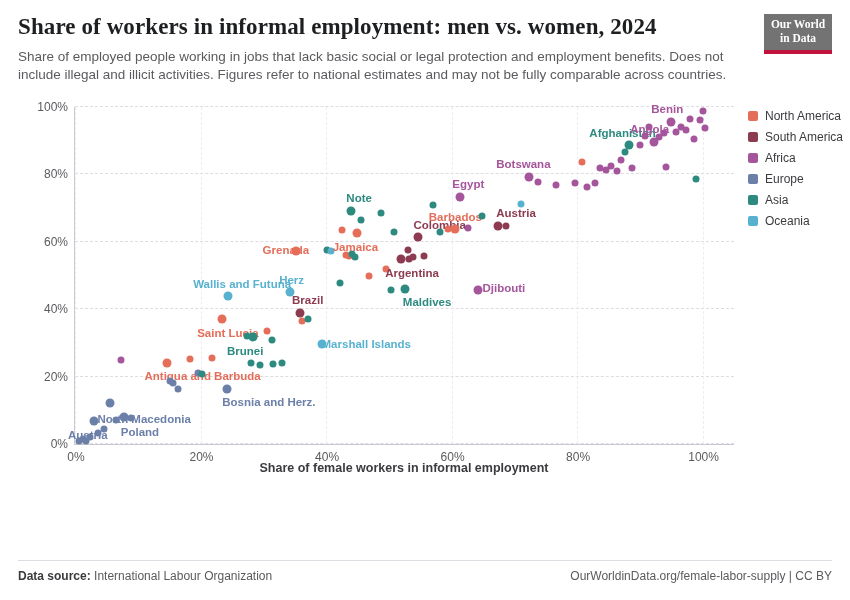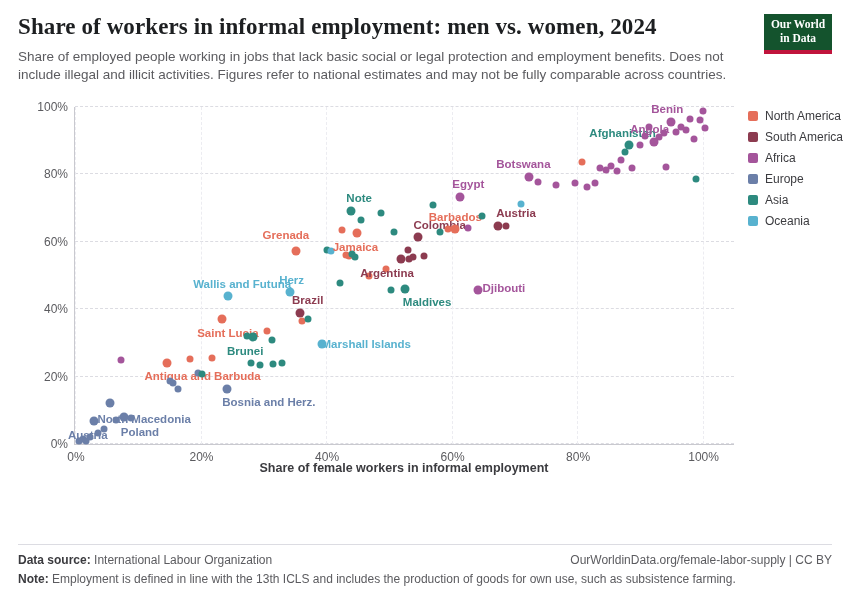--- a/index.html
+++ b/index.html
@@ -41,21 +41,21 @@
     line-height: 1.38;
     max-width: 730px;
     margin: 0;
   }
   .owid-logo {
     position: absolute;
     right: 0;
     top: 0;
     width: 68px;
     height: 40px;
-    background: #14532d;
+    background: #737373;
     color: #ffffff;
     font-family: "Liberation Serif", serif;
     font-size: 11.5px;
     font-weight: bold;
     line-height: 1.18;
     text-align: center;
     padding-top: 4px;
     box-sizing: border-box;
     border-bottom: 4px solid #c0143c;
   }
@@ -292,21 +292,21 @@
           <div class="dot big" style="left: 178.244px; bottom: 107.166px; background: rgb(45, 138, 127);"></div>
           <div class="lbl" style="left: 170.244px; bottom: 93.166px; color: rgb(45, 138, 127);">Brunei</div>
           <div class="dot" style="left: 184.52px; bottom: 78.858px; background: rgb(45, 138, 127);"></div>
           <div class="dot" style="left: 192.051px; bottom: 112.558px; background: rgb(229, 110, 90);"></div>
           <div class="dot" style="left: 197.072px; bottom: 104.47px; background: rgb(45, 138, 127);"></div>
           <div class="dot" style="left: 198.328px; bottom: 80.206px; background: rgb(45, 138, 127);"></div>
           <div class="dot" style="left: 207.114px; bottom: 80.88px; background: rgb(45, 138, 127);"></div>
           <div class="dot big" style="left: 214.646px; bottom: 152.324px; background: rgb(88, 178, 207);"></div>
           <div class="lbl" style="left: 216.646px; bottom: 164.324px; color: rgb(88, 178, 207);">Herz</div>
           <div class="dot big" style="left: 220.922px; bottom: 192.764px; background: rgb(229, 110, 90);"></div>
-          <div class="lbl" style="left: 210.922px; bottom: 209px; color: rgb(229, 110, 90); margin-top: 36px;">Grenada</div>
+          <div class="lbl" style="left: 210.922px; bottom: 194px; color: rgb(229, 110, 90); margin-top: 36px;">Grenada</div>
           <div class="dot big" style="left: 224.688px; bottom: 131.43px; background: rgb(140, 59, 80);"></div>
           <div class="lbl" style="left: 232.688px; bottom: 144.43px; color: rgb(140, 59, 80);">Brazil</div>
           <div class="dot" style="left: 227.198px; bottom: 123.342px; background: rgb(229, 110, 90);"></div>
           <div class="dot" style="left: 233.474px; bottom: 124.69px; background: rgb(45, 138, 127);"></div>
           <div class="dot big" style="left: 247.282px; bottom: 99.752px; background: rgb(88, 178, 207);"></div>
           <div class="lbl" style="left: 291.282px; bottom: 99.752px; color: rgb(88, 178, 207);">Marshall Islands</div>
           <div class="dot" style="left: 252.303px; bottom: 194.112px; background: rgb(45, 138, 127);"></div>
           <div class="dot" style="left: 256.069px; bottom: 193.438px; background: rgb(88, 178, 207);"></div>
           <div class="dot" style="left: 264.855px; bottom: 161.086px; background: rgb(45, 138, 127);"></div>
           <div class="dot" style="left: 267.366px; bottom: 214.332px; background: rgb(229, 110, 90);"></div>
@@ -318,21 +318,21 @@
           <div class="dot" style="left: 279.918px; bottom: 187.372px; background: rgb(45, 138, 127);"></div>
           <div class="dot big" style="left: 282.429px; bottom: 210.962px; background: rgb(229, 110, 90);"></div>
           <div class="lbl" style="left: 280.429px; bottom: 196.962px; color: rgb(229, 110, 90);">Jamaica</div>
           <div class="dot" style="left: 286.194px; bottom: 224.442px; background: rgb(45, 138, 127);"></div>
           <div class="dot" style="left: 293.726px; bottom: 167.826px; background: rgb(229, 110, 90);"></div>
           <div class="dot" style="left: 306.278px; bottom: 231.182px; background: rgb(45, 138, 127);"></div>
           <div class="dot" style="left: 311.299px; bottom: 175.24px; background: rgb(229, 110, 90);"></div>
           <div class="dot" style="left: 316.32px; bottom: 153.672px; background: rgb(45, 138, 127);"></div>
           <div class="dot" style="left: 318.83px; bottom: 211.636px; background: rgb(45, 138, 127);"></div>
           <div class="dot big" style="left: 326.362px; bottom: 185.35px; background: rgb(140, 59, 80);"></div>
-          <div class="lbl" style="left: 312px; bottom: 171.35px; color: rgb(140, 59, 80);">Argentina</div>
+          <div class="lbl" style="left: 337px; bottom: 171.35px; color: rgb(140, 59, 80);">Argentina</div>
           <div class="dot big" style="left: 330.128px; bottom: 155.02px; background: rgb(45, 138, 127);"></div>
           <div class="lbl" style="left: 352.128px; bottom: 142.02px; color: rgb(45, 138, 127);">Maldives</div>
           <div class="dot" style="left: 332.638px; bottom: 194.112px; background: rgb(140, 59, 80);"></div>
           <div class="dot" style="left: 333.893px; bottom: 185.35px; background: rgb(140, 59, 80);"></div>
           <div class="dot" style="left: 337.659px; bottom: 187.372px; background: rgb(140, 59, 80);"></div>
           <div class="dot big" style="left: 342.68px; bottom: 206.918px; background: rgb(140, 59, 80);"></div>
           <div class="lbl" style="left: 364.68px; bottom: 218.918px; color: rgb(140, 59, 80);">Colombia</div>
           <div class="dot" style="left: 348.956px; bottom: 188.046px; background: rgb(140, 59, 80);"></div>
           <div class="dot" style="left: 357.743px; bottom: 239.27px; background: rgb(45, 138, 127);"></div>
           <div class="dot" style="left: 365.274px; bottom: 211.636px; background: rgb(45, 138, 127);"></div>
@@ -419,19 +419,15 @@
 
   <div class="footer">
     <div class="footer-rule"></div>
     <div class="footer-row">
       <div>
         <span class="footer-strong">Data source:</span>
         <span>International Labour Organization</span>
       </div>
       <a class="footer-link" href="#">OurWorldinData.org/female-labor-supply | CC BY</a>
     </div>
-    <div class="note">
-      <span class="footer-strong">Note:</span>
-      <span>Employment is defined in line with the 13th ICLS and includes the production of goods for own use, such as subsistence farming.</span>
-    </div>
   </div>
 
 </div>
 
 </body></html>

